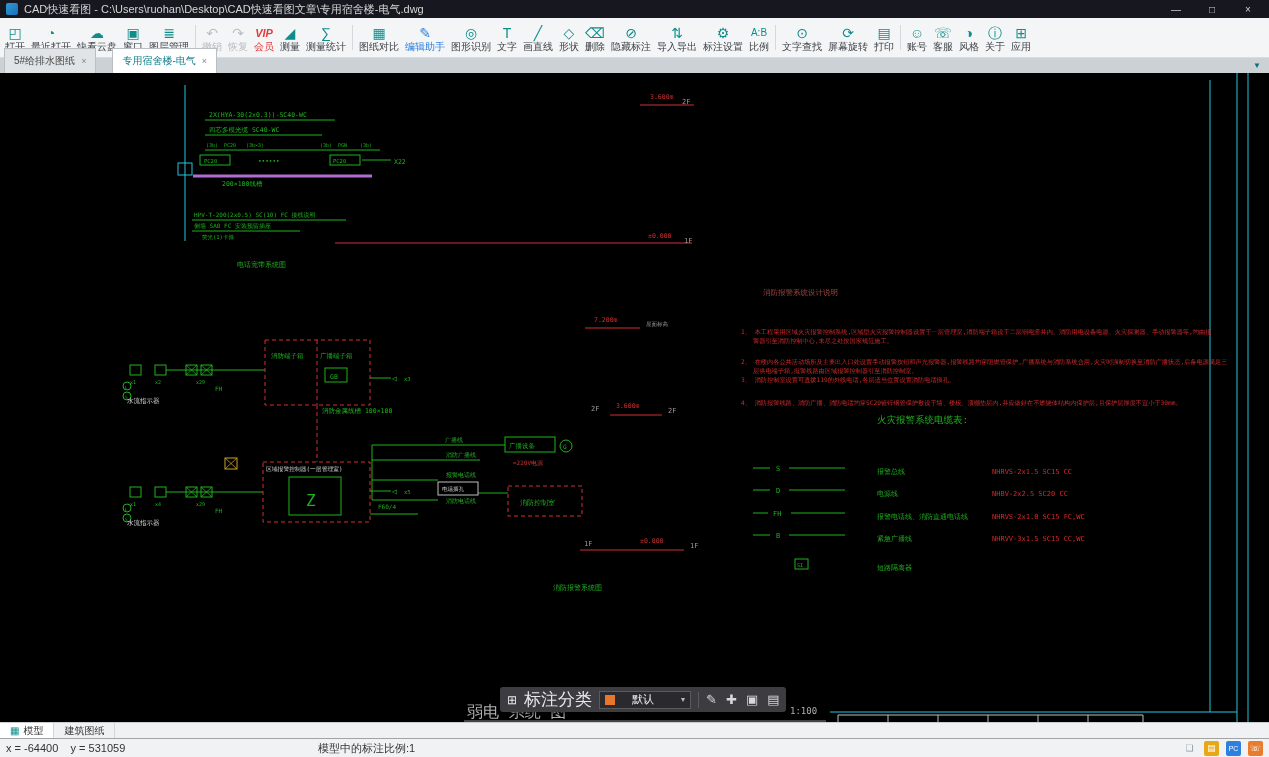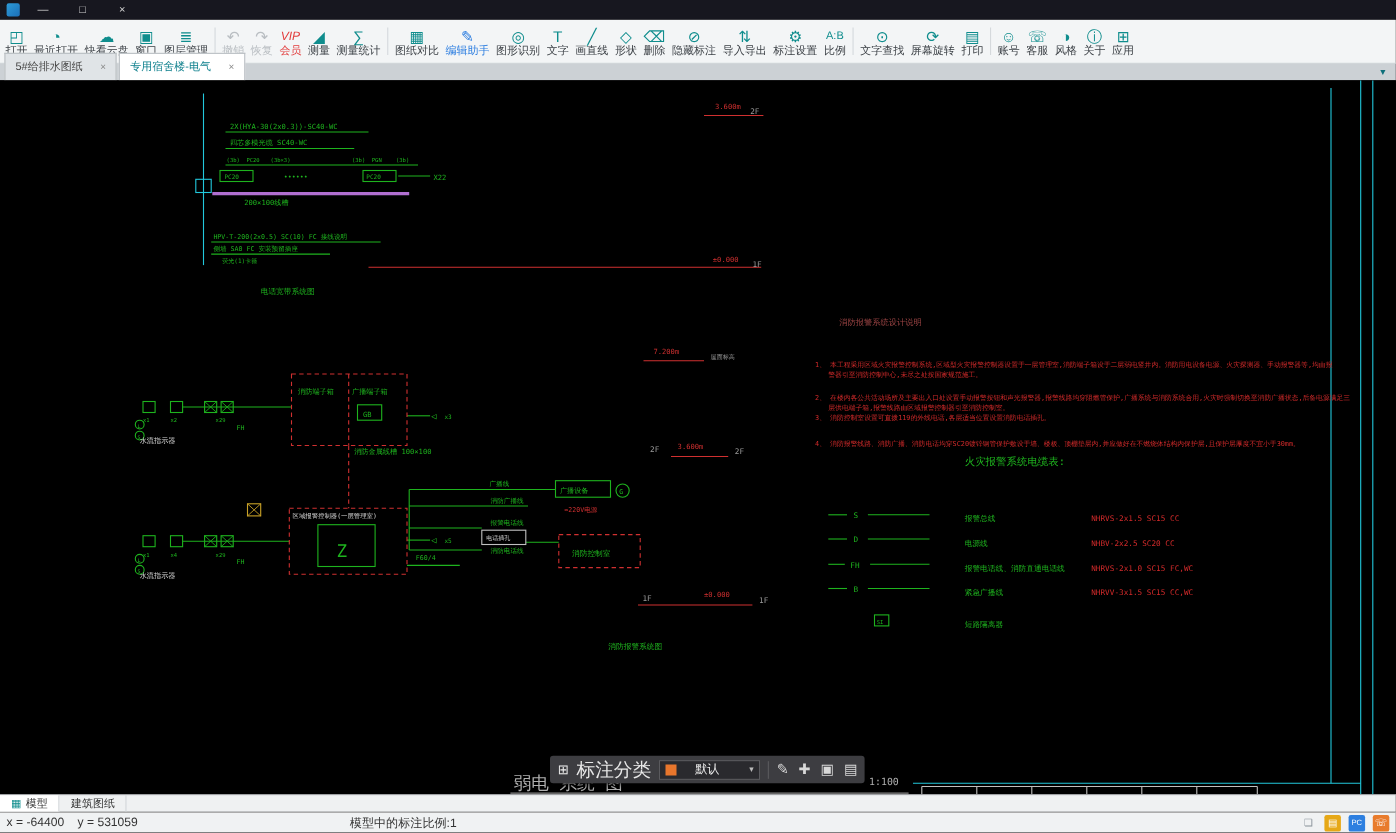--- a/index.html
+++ b/index.html
@@ -7,26 +7,26 @@
 .titlebar{height:18px;background:#17171f;display:flex;align-items:center;padding:0 6px;gap:6px}
 .logo{width:12px;height:12px;background:linear-gradient(135deg,#2d9bd8,#1b6fb8);border-radius:2px;flex:none}
 .title-text{color:#d6d6d6;font-size:11px;white-space:nowrap;overflow:hidden;flex:1}
 .win-btn{width:30px;height:18px;color:#cfcfcf;font-size:10px;display:flex;align-items:center;justify-content:center;cursor:default}
 .toolbar{height:40px;background:#f3f5f6;border-bottom:1px solid #d8dcdf;display:flex;align-items:stretch;padding:0 2px;overflow:hidden}
 .tb-item{display:flex;flex-direction:column;align-items:center;justify-content:center;padding:2px 3px 1px;font-size:10px;color:#3c4146;cursor:default}
 .tb-item .ic{font-size:14px;line-height:16px;height:16px;color:#0f8d8d}
 .tb-item .lb{line-height:11px;margin-top:0;white-space:nowrap}
 .tb-item.disabled .ic,.tb-item.disabled .lb{color:#b9bec2}
 .tb-item.blue .ic,.tb-item.blue .lb{color:#2b7de0}
-.tb-item.vip .ic{color:#e23c3c;font-weight:normal;font-style:italic;font-size:11px}
+.tb-item.vip .ic{color:#e23c3c;font-weight:bold;font-style:italic;font-size:11px}
 .tb-item.vip .lb{color:#e23c3c}
 .tb-sep{width:1px;background:#d5d9dc;margin:7px 3px;flex:none}
 .tabbar{height:15px;background:#ccd1d5;display:flex;align-items:flex-end}
 #tabs-slot{display:flex;align-items:flex-end;padding-left:4px}
-.doc-tab{height:15px;display:flex;align-items:center;gap:16px;padding:12px 9px;font-size:10px;background:#e0e4e7;color:#444;border:1px solid #b9bec2;border-bottom:none;margin-right:2px;cursor:default;white-space:nowrap}
+.doc-tab{height:15px;display:flex;align-items:center;gap:6px;padding:12px 9px;font-size:10px;background:#e0e4e7;color:#444;border:1px solid #b9bec2;border-bottom:none;margin-right:16px;cursor:default;white-space:nowrap}
 .doc-tab.active{background:#ffffff;color:#0d7f8c}
 .doc-tab .close{color:#888;font-size:9px}
 .tab-overflow{margin-left:auto;margin-right:8px;color:#0d6f7a;font-size:8px;align-self:center;cursor:default}
 .canvas-wrap{position:relative;height:649px;background:#000}
 svg{display:block}
 svg text{font-family:"DejaVu Sans Mono","DejaVu Sans",monospace}
 .anno-bar{position:absolute;left:500px;top:614px;height:25px;background:#3d3d41;border-radius:3px;display:flex;align-items:center;padding:0 7px;gap:7px;box-shadow:0 1px 4px rgba(0,0,0,.6)}
 .anno-bar .grid{color:#e8e8e8;font-size:12px}
 .anno-bar .label{color:#e8e8e8;font-size:17px;white-space:nowrap}
 .anno-dd{display:flex;align-items:center;gap:17px;background:#2a2a2e;border:1px solid #5a5a5e;height:18px;padding:0 5px;width:92px}
@@ -43,20 +43,21 @@
 .sb-coords{white-space:pre}
 .sb-scale{position:absolute;left:318px;white-space:nowrap}
 .sb-icons{margin-left:auto;display:flex;gap:7px;align-items:center}
 .sb-ic{width:15px;height:15px;border-radius:2px;display:flex;align-items:center;justify-content:center;font-size:9px;cursor:default}
 </style>
 </head>
 <body>
 
 <div class="titlebar">
   <div class="logo"></div>
+  <div class="title-text">CAD快速看图 - C:\Users\ruohan\Desktop\CAD快速看图文章\专用宿舍楼-电气.dwg</div>
   <div class="win-btn">—</div>
   <div class="win-btn">□</div>
   <div class="win-btn">×</div>
 </div>
 
 <div class="toolbar" id="toolbar">
     <div class="tb-item">
       <span class="ic">◰</span>
       <span class="lb">打开</span>
     </div>

